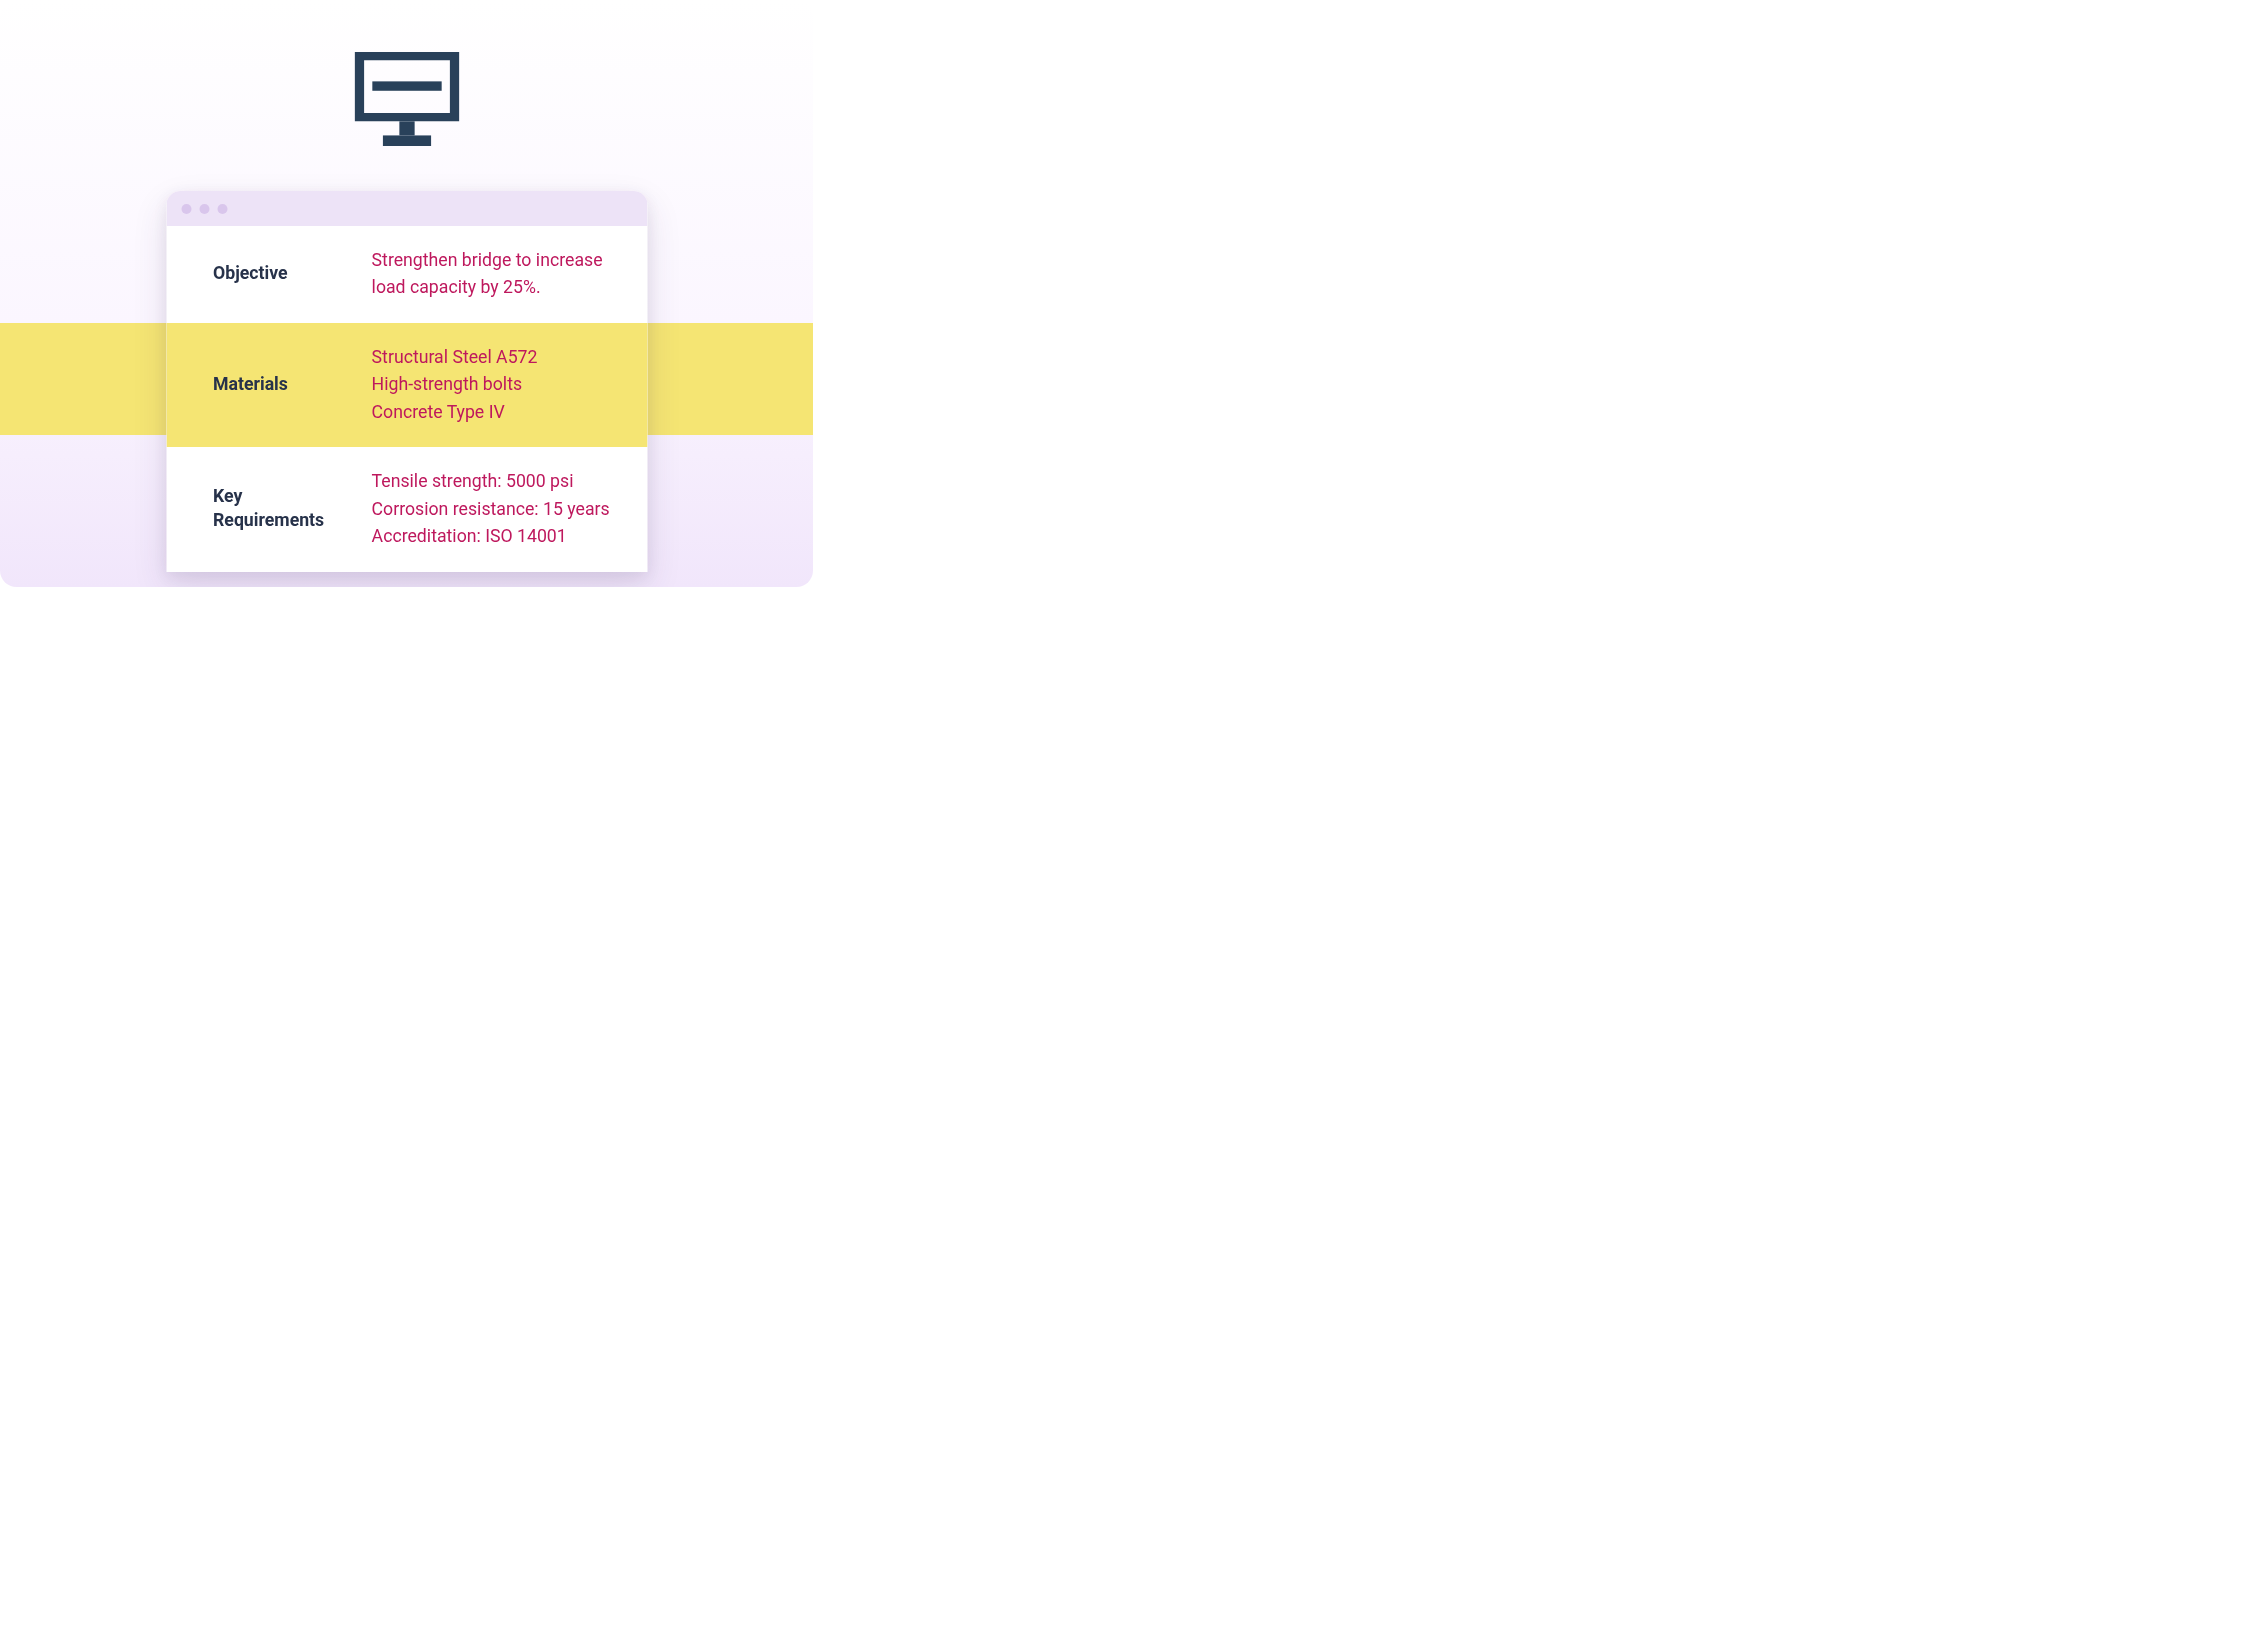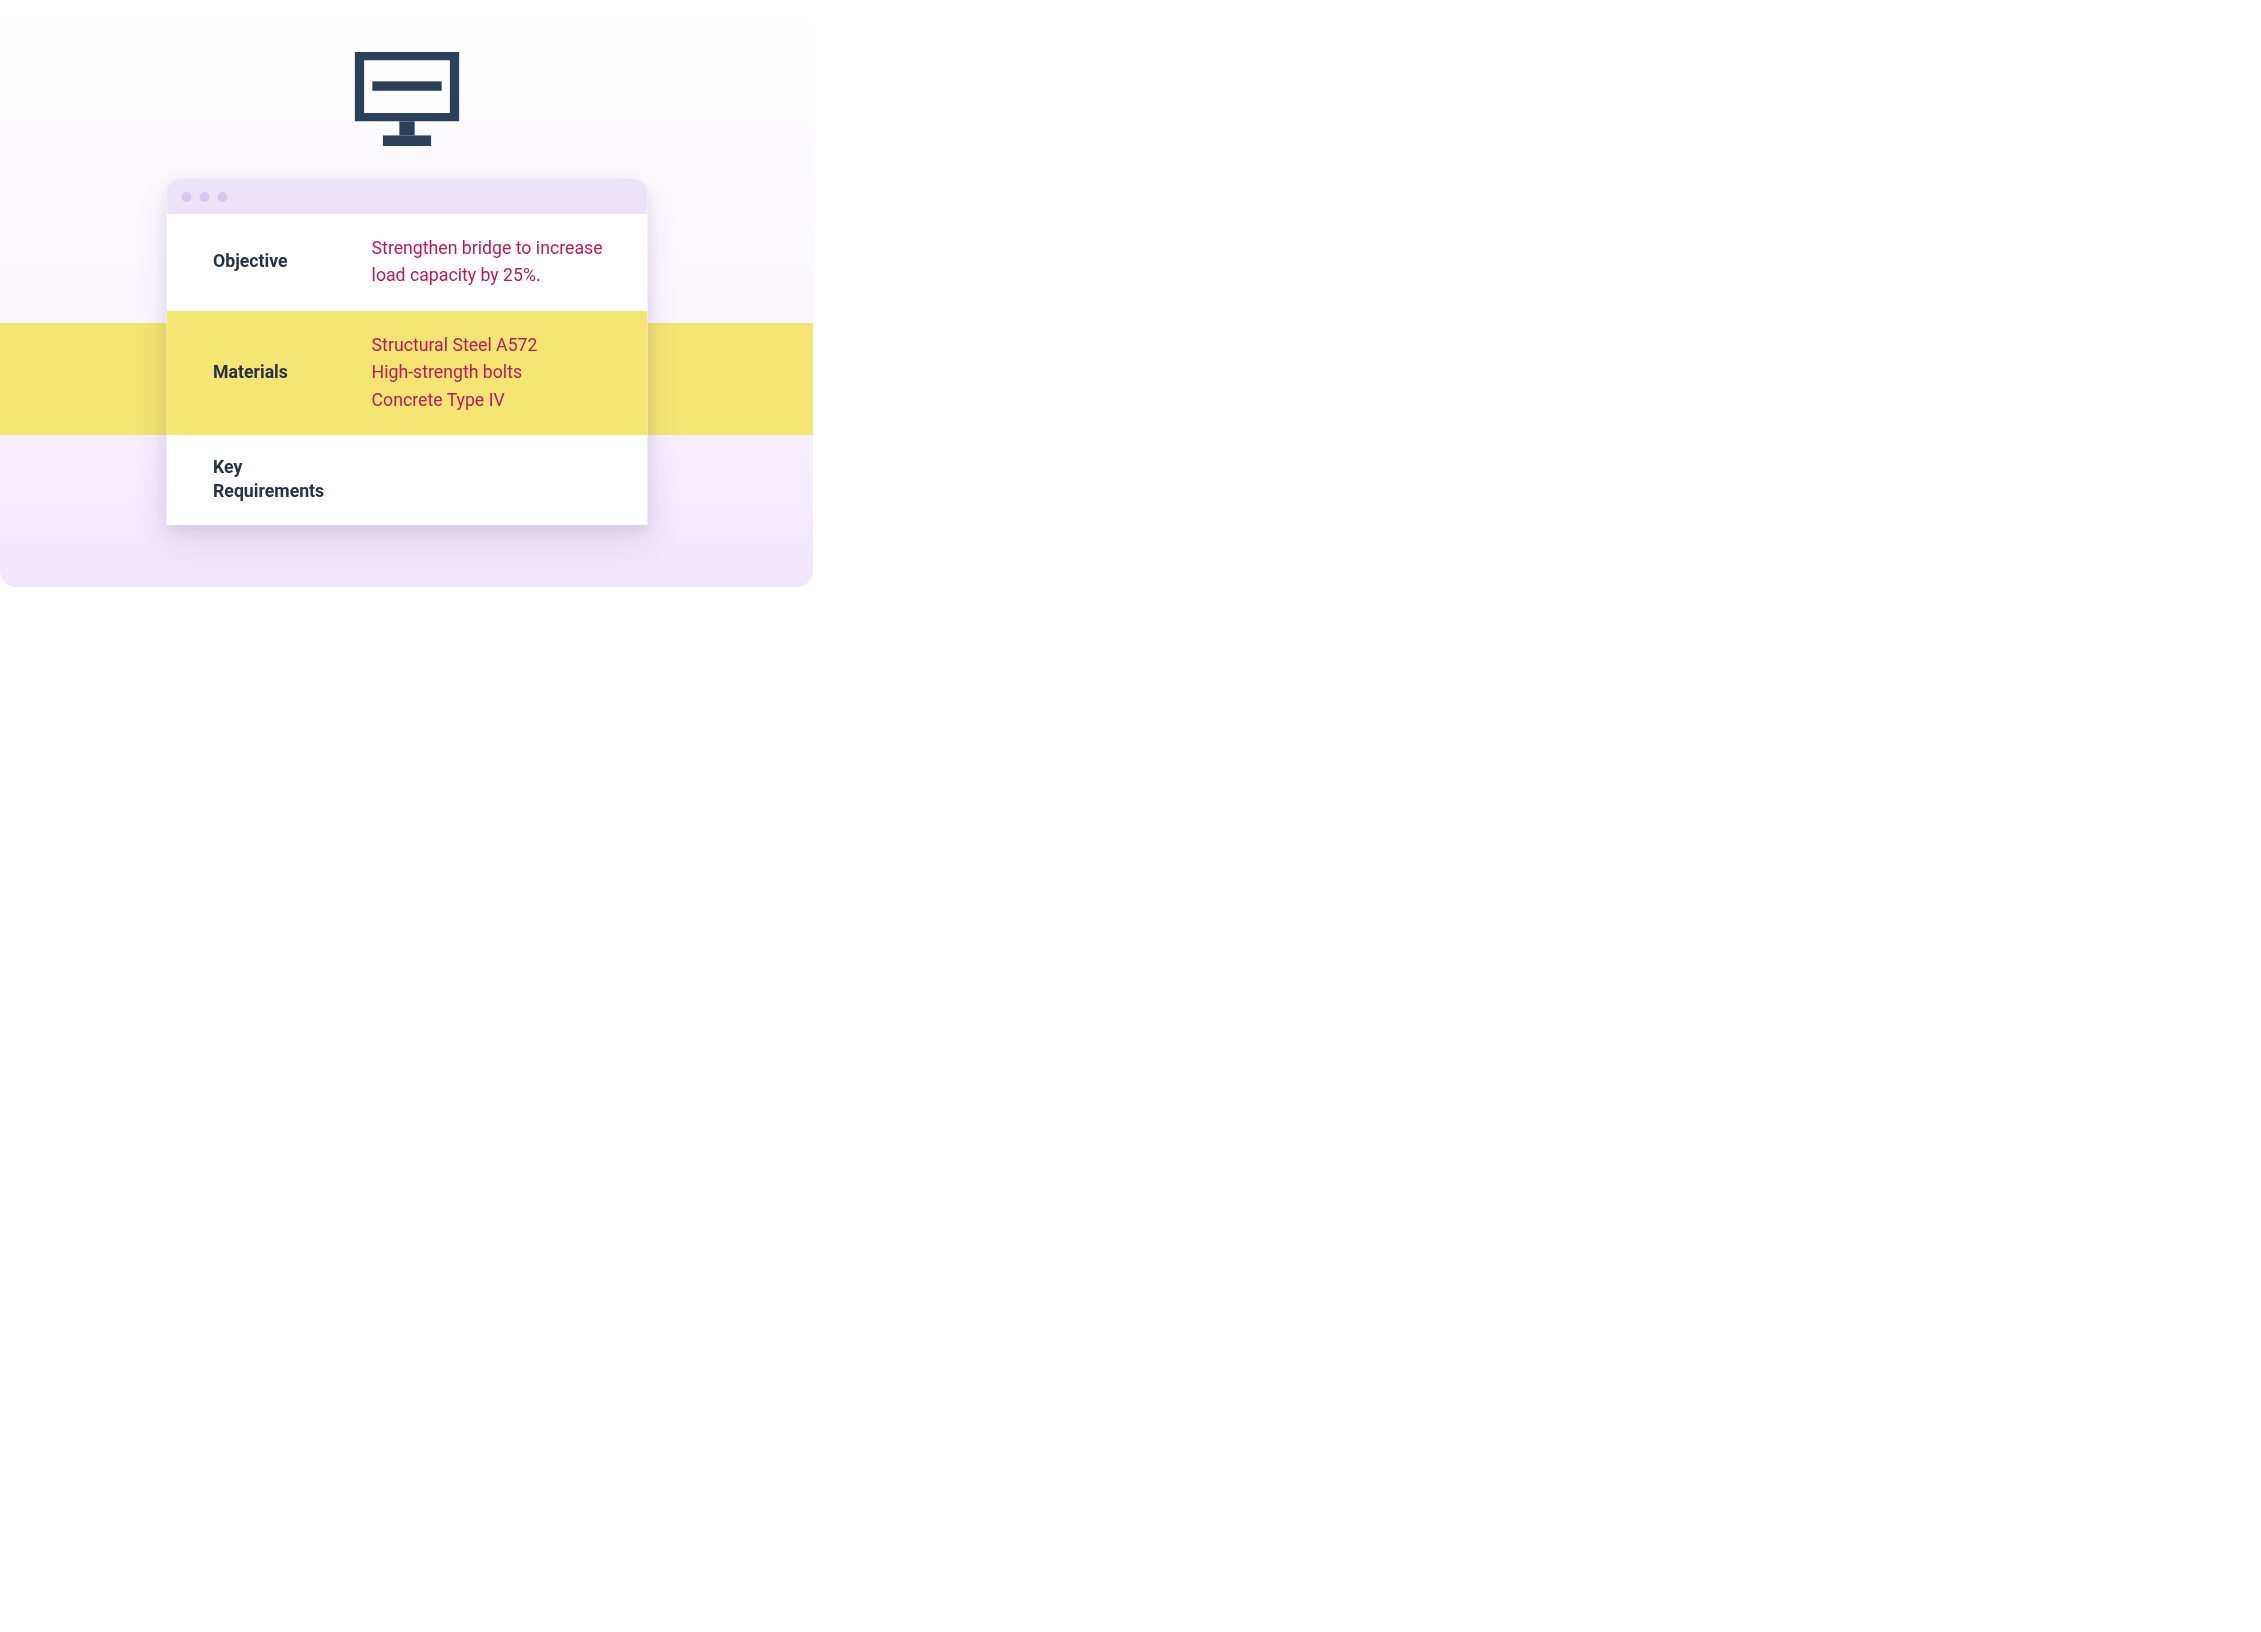--- a/index.html
+++ b/index.html
@@ -36,21 +36,21 @@
     top: 52px;
     left: 50%;
     transform: translateX(-50%);
     width: 105px;
     height: 94px;
   }
 
   
   .window {
     position: absolute;
-    top: 179px;
+    top: 191px;
     left: 50%;
     transform: translateX(-50%);
     width: 481px;
     background: #ffffff;
     border-radius: 14px 14px 0 0;
     box-shadow: 0 14px 35px rgba(60,40,90,0.12), 0 4.7px 14px rgba(60,40,90,0.08);
     overflow: hidden;
   }
   .titlebar {
     height: 35px;
@@ -124,17 +124,20 @@
 
     <div class="row highlight">
       <div class="label">Materials</div>
       <div class="value">Structural Steel A572
 High-strength bolts
 Concrete Type IV</div>
     </div>
 
     <div class="row">
       <div class="label">Key Requirements</div>
+      <div class="value">Tensile strength: 5000 psi
+Corrosion resistance: 15 years
+Accreditation: ISO 14001</div>
     </div>
   </div>
 
 </div>
 
 
 </body></html>

